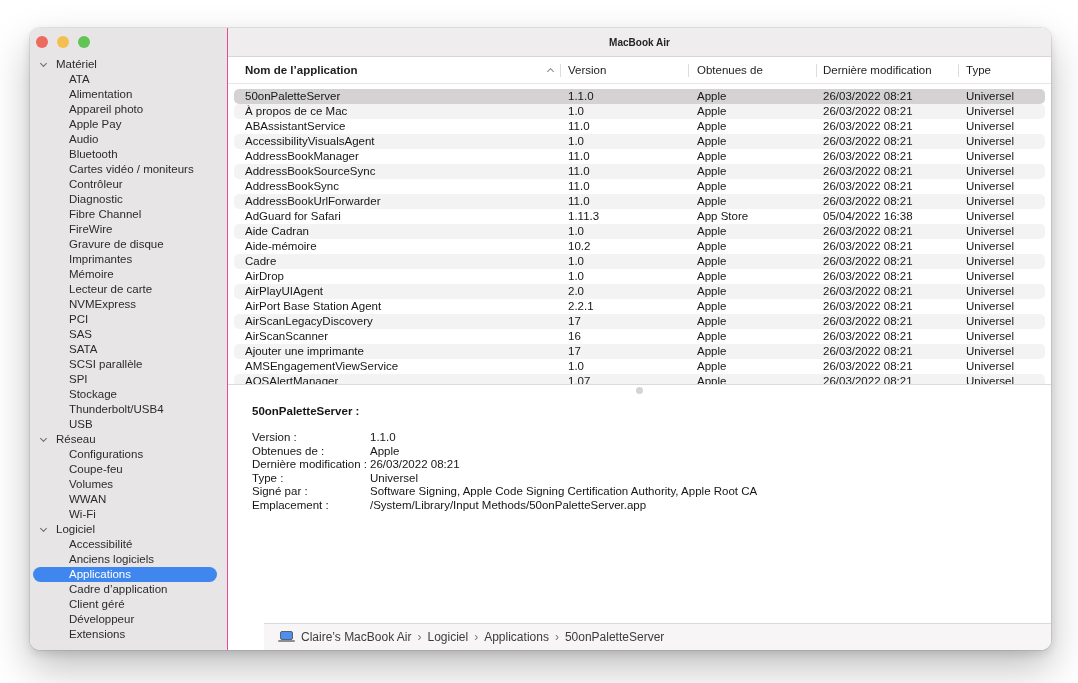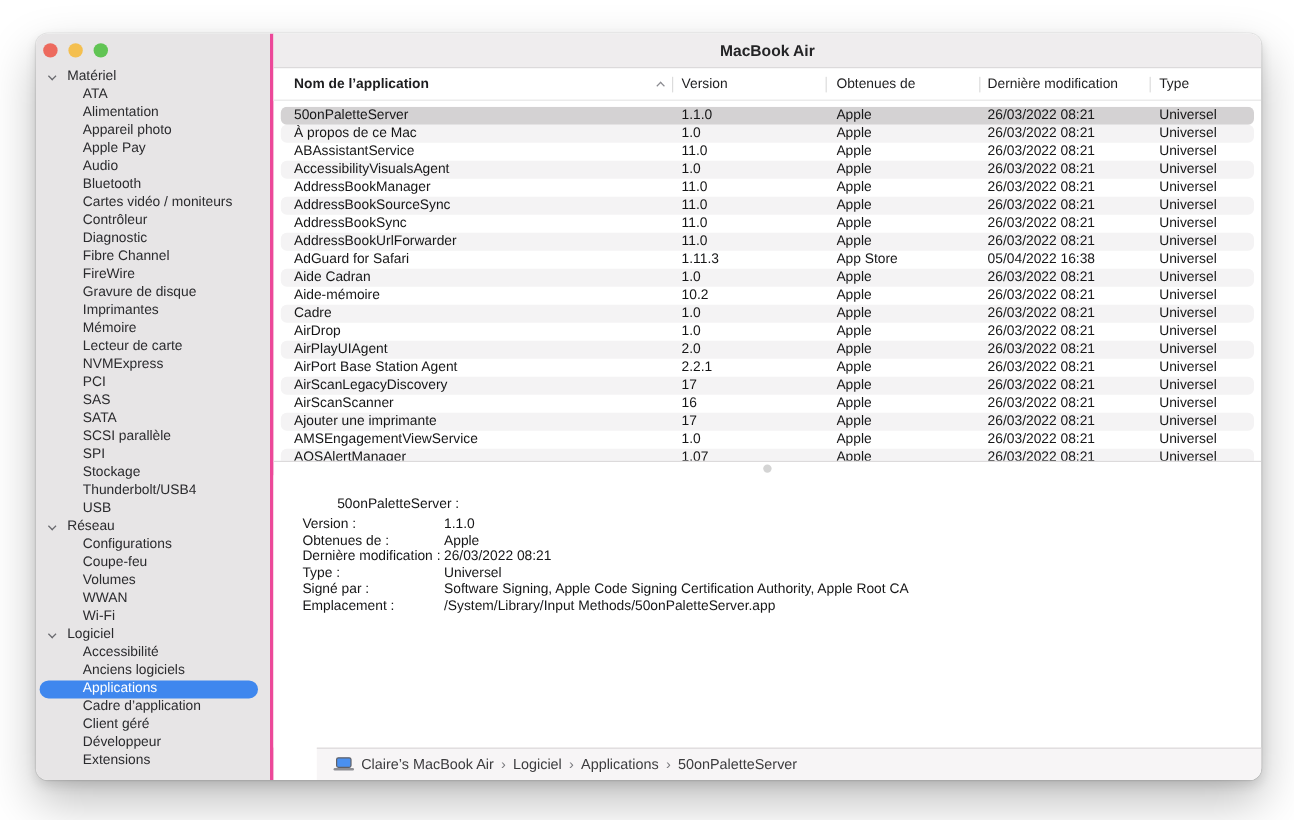--- a/index.html
+++ b/index.html
@@ -6,39 +6,39 @@
   html,body { width:1078px; height:683px; background:#ffffff;
     font-family:"Liberation Sans","DejaVu Sans",sans-serif;
     -webkit-font-smoothing:antialiased; overflow:hidden; }
 
   .window { position:absolute; left:30px; top:28px; width:1021px; height:622px;
     background:#ffffff; border-radius:10px; overflow:hidden;
     box-shadow:0 0 0 1px rgba(0,0,0,0.08), 0 18px 40px rgba(0,0,0,0.25), 0 4px 10px rgba(0,0,0,0.12); }
 
   
   .sidebar { position:absolute; left:0; top:0; width:198px; height:622px;
-    background:#e7e5e6; border-right:3px solid #ec4899; }
+    background:#e7e5e6; border-right:1px solid #ec4899; }
   .traffic { position:absolute; top:8px; left:6px; display:flex; gap:9px; }
   .light { width:12px; height:12px; border-radius:50%; }
   .sidebar-list { position:absolute; top:29px; left:0; right:0; bottom:0; overflow:hidden; }
   .side-row { position:relative; height:15px; line-height:15px; font-size:11.5px;
     color:#2b2b2e; white-space:nowrap; }
   .side-row .chev { position:absolute; left:11px; top:4px; width:5px; height:5px;
     border-right:1.5px solid #69696e; border-bottom:1.5px solid #69696e;
     transform:rotate(45deg); }
   .side-row.section { padding-left:26px; }
   .side-row.item { padding-left:39px; }
   .side-row.item.selected { background:#3f87ee; color:#ffffff;
     margin-left:3px; margin-right:10px; padding-left:36px; border-radius:8px; }
 
   
   .main { position:absolute; left:198px; top:0; width:823px; height:622px; background:#ffffff; }
   .titlebar { position:absolute; left:0; top:0; width:823px; height:29px;
     background:#efedee; border-bottom:1px solid #d7d5d6;
-    text-align:center; line-height:29px; font-size:13px; font-weight:bold; color:#242426; }
+    text-align:center; line-height:29px; font-size:10px; font-weight:bold; color:#242426; }
 
   .header { position:absolute; left:0; top:29px; width:823px; height:27px;
     background:#ffffff; border-bottom:1px solid #e6e6e6; font-size:11.5px; color:#1d1d1f; }
   .hcell { position:absolute; top:0; height:27px; line-height:27px; white-space:nowrap; }
   .hc0 { left:17px; font-weight:bold; }
   .hc1 { left:340px; } .hc2 { left:469px; } .hc3 { left:595px; } .hc4 { left:738px; }
   .hsep { position:absolute; top:7px; width:1px; height:13px; background:#dcdcdc; }
   .sort-caret { position:absolute; left:320px; top:12px; width:5px; height:5px;
     border-right:1.5px solid #8b8b90; border-bottom:1.5px solid #8b8b90;
     transform:rotate(-135deg); }
@@ -54,21 +54,21 @@
   .tc2 { left:469px; width:120px; } .tc3 { left:595px; width:138px; }
   .tc4 { left:738px; width:78px; }
 
   .table-bottom { position:absolute; left:0; top:356px; width:823px; height:1px; background:#dcdadb; }
   .split-handle { position:absolute; left:408px; top:359px; width:7px; height:7px;
     border-radius:50%; background:#d4d4d4; }
 
   
   .details { position:absolute; left:0; top:368px; width:823px; height:227px;
     background:#ffffff; font-size:11.5px; color:#161617; }
-  .detail-title { position:absolute; left:24px; top:18px; font-weight:normal;margin-left:29px; }
+  .detail-title { position:absolute; left:24px; top:9px; font-weight:bold; }
   .detail-fields { position:absolute; left:0; top:35px; right:10px; }
   .detail-row { position:relative; height:13.5px; line-height:13.5px; white-space:nowrap; }
   .detail-row .lbl { position:absolute; left:24px; }
   .detail-row .val { position:absolute; left:142px; }
 
   
   .statusbar { position:absolute; left:0; top:595px; width:823px; height:27px;
     background:#f7f5f6; border-top:1px solid #dbd9da;
     display:flex; align-items:center; padding-left:14px;
     font-size:12px; color:#3c3c3e;margin-left:36px; }

